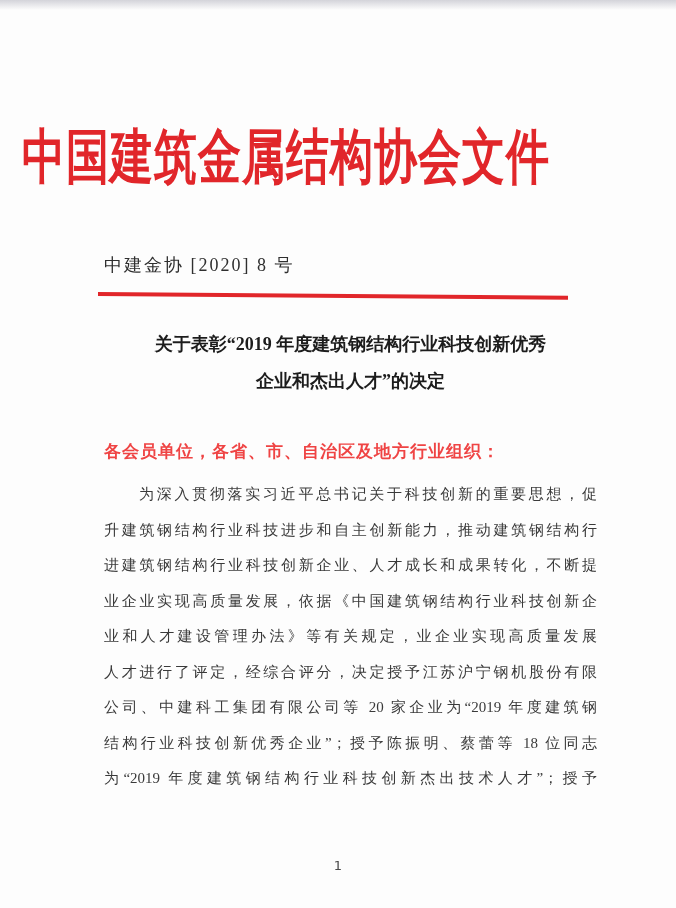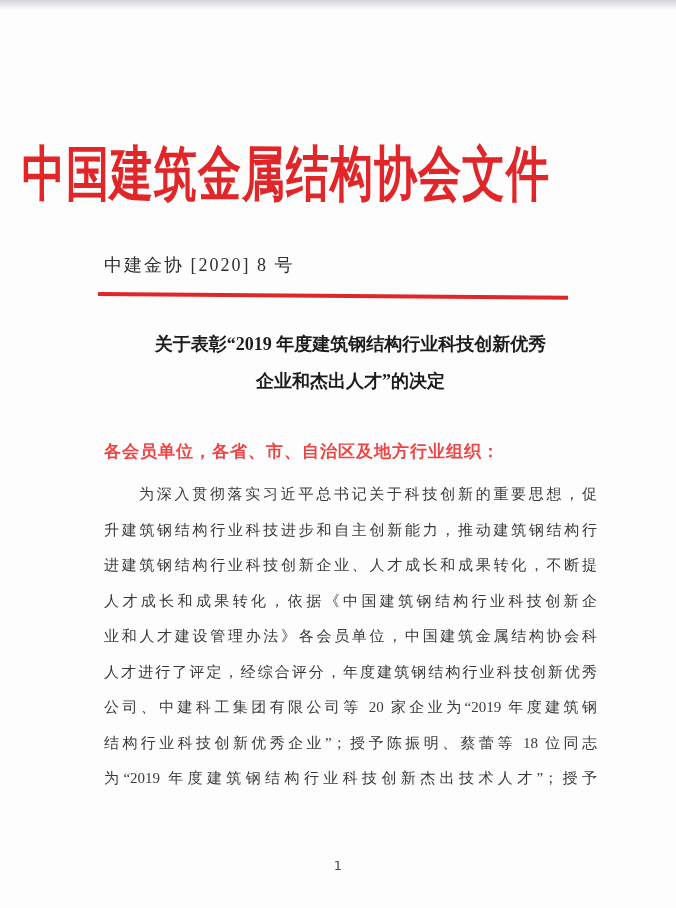--- a/index.html
+++ b/index.html
@@ -16,21 +16,21 @@
     font-family:"Liberation Serif","DejaVu Serif",serif;
   }
   
   .scan-edge{
     position:absolute;top:0;left:0;width:676px;height:10px;
     background:linear-gradient(to bottom, rgba(170,170,182,0.5), rgba(255,255,255,0));
   }
   
   .org-title{
     position:absolute;top:112px;left:0;width:572px;height:92px;
-    display:flex;align-items:flex-end;justify-content:center;
+    display:flex;align-items:center;justify-content:center;
   }
   .org-title span{
     font-size:43px;font-weight:bold;color:var(--red);
     letter-spacing:1px;white-space:nowrap;
     transform:scaleY(1.38);
   }
   
   .doc-number{
     position:absolute;top:253px;left:104px;width:493px;
     text-align:left;font-size:18px;color:#2f2f2f;letter-spacing:2px;
@@ -92,23 +92,23 @@
     <div>关于表彰“2019 年度建筑钢结构行业科技创新优秀</div>
     <div>企业和杰出人才”的决定</div>
   </div>
 
   <div class="salutation">各会员单位，各省、市、自治区及地方行业组织：</div>
 
   <div class="body-block">
     <div class="bline indent">为深入贯彻落实习近平总书记关于科技创新的重要思想，促</div>
     <div class="bline">升建筑钢结构行业科技进步和自主创新能力，推动建筑钢结构行</div>
     <div class="bline">进建筑钢结构行业科技创新企业、人才成长和成果转化，不断提</div>
-    <div class="bline">人才成长和成果转化，依据《中国建筑钢结构行业科技创新企</div>
-    <div class="bline">业和人才建设管理办法》各会员单位，中国建筑金属结构协会科</div>
-    <div class="bline">人才进行了评定，经综合评分，年度建筑钢结构行业科技创新优秀</div>
+    <div class="bline">业企业实现高质量发展，依据《中国建筑钢结构行业科技创新企</div>
+    <div class="bline">业和人才建设管理办法》等有关规定，业企业实现高质量发展</div>
+    <div class="bline">人才进行了评定，经综合评分，决定授予江苏沪宁钢机股份有限</div>
     <div class="bline">公司、中建科工集团有限公司等 20 家企业为“2019 年度建筑钢</div>
     <div class="bline">结构行业科技创新优秀企业”；授予陈振明、蔡蕾等 18 位同志</div>
     <div class="bline">为“2019 年度建筑钢结构行业科技创新杰出技术人才”；授予</div>
   </div>
 
   <div class="page-number">1</div>
 
 </div>
 
 </body></html>

